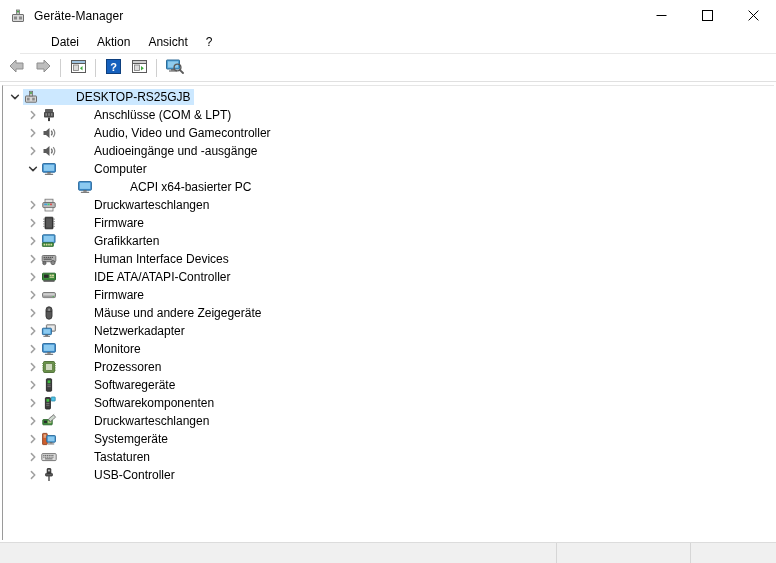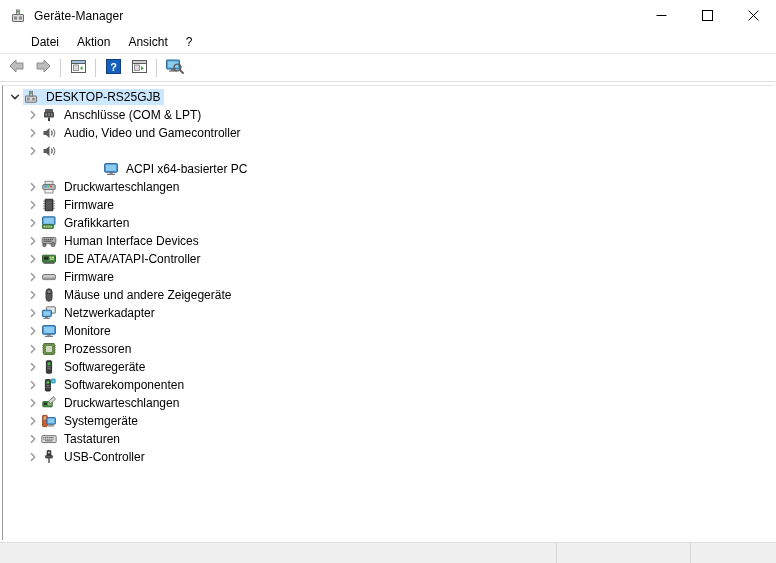--- a/index.html
+++ b/index.html
@@ -70,20 +70,21 @@
 
   
   .menubar {
     height: 22px;
     min-height: 22px;
     background: #ffffff;
     display: flex;
     align-items: center;
     padding-left: 22px;
     border-bottom: 1px solid #e8e8e8;
+    margin-left: 20px;
   }
   .menu-item {
     font-size: 12px;
     color: #000000;
     padding: 2px 9px;
     cursor: default;
     white-space: nowrap;
   }
 
   
@@ -153,39 +154,40 @@
     height: 16px;
     margin-right: 5px;
     flex: 0 0 auto;
     position: relative;
   }
   .node-label {
     font-size: 12px;
     color: #000000;
     line-height: 16px;
     padding: 0 2px;
+    margin-left: 30px;
   }
   .tree-row.selected .node-label {
     background: #cce8ff;
   }
   .tree-row.selected .sel-wrap {
     background: #cce8ff;
     display: flex;
     align-items: center;
     padding-right: 2px;
   }
   .sel-wrap {
     display: flex;
     align-items: flex-start;
   }
 
   
   .lvl0 { padding-left: 4px; }
   .lvl1 { padding-left: 22px; }
-  .lvl2 { padding-left: 58px; gap: 26px; }
+  .lvl2 { padding-left: 58px; }
 
   
   .statusbar {
     height: 20px;
     min-height: 20px;
     background: #f0f0f0;
     border-top: 1px solid #dcdcdc;
     display: flex;
     align-items: stretch;
   }
@@ -360,20 +362,37 @@
             <svg width="10" height="10" viewBox="0 0 10 10">
               <path d="M3.4 1.6 L6.8 5 L3.4 8.4" fill="none" stroke="#a0a0a0" stroke-width="1.5" stroke-linecap="round" stroke-linejoin="round"></path>
             </svg>
           </span>
           <span class="sel-wrap">
             <span class="node-icon"><svg width="16" height="16" viewBox="0 0 16 16">
                 <path d="M2.5 6 L5 6 L8.5 3 L8.5 13 L5 10 L2.5 10 Z" fill="#5a5a5a"></path>
                 <path d="M10.3 5.6 A4 4 0 0 1 10.3 10.4" fill="none" stroke="#6e6e6e" stroke-width="1.3"></path>
                 <path d="M12.2 4 A6.4 6.4 0 0 1 12.2 12" fill="none" stroke="#8a8a8a" stroke-width="1.2"></path>
               </svg></span>
+            <span class="node-label">Audioeingänge und -ausgänge</span>
+          </span>
+        </div>
+        <div class="tree-row lvl1">
+          <span class="twisty">
+            <svg width="10" height="10" viewBox="0 0 10 10">
+              <path d="M1.6 3.2 L5 6.6 L8.4 3.2" fill="none" stroke="#3a3a3a" stroke-width="1.5" stroke-linecap="round" stroke-linejoin="round"></path>
+            </svg>
+          </span>
+          <span class="sel-wrap">
+            <span class="node-icon"><svg width="16" height="16" viewBox="0 0 16 16">
+                <rect x="1.6" y="2.6" width="12.8" height="8.6" rx="0.8" fill="#3f8fd0" stroke="#2c6a9c" stroke-width="1"></rect>
+                <rect x="2.8" y="3.7" width="10.4" height="6.2" fill="#8ccaf0"></rect>
+                <rect x="6.3" y="11.2" width="3.4" height="1.5" fill="#6b6b6b"></rect>
+                <rect x="3.8" y="12.7" width="8.4" height="1.2" rx="0.4" fill="#7d7d7d"></rect>
+              </svg></span>
+            <span class="node-label">Computer</span>
           </span>
         </div>
         <div class="tree-row lvl2">
           <span class="twisty"></span>
           <span class="sel-wrap">
             <span class="node-icon"><svg width="16" height="16" viewBox="0 0 16 16">
                 <rect x="1.6" y="2.6" width="12.8" height="8.6" rx="0.8" fill="#3f8fd0" stroke="#2c6a9c" stroke-width="1"></rect>
                 <rect x="2.8" y="3.7" width="10.4" height="6.2" fill="#8ccaf0"></rect>
                 <rect x="6.3" y="11.2" width="3.4" height="1.5" fill="#6b6b6b"></rect>
                 <rect x="3.8" y="12.7" width="8.4" height="1.2" rx="0.4" fill="#7d7d7d"></rect>

